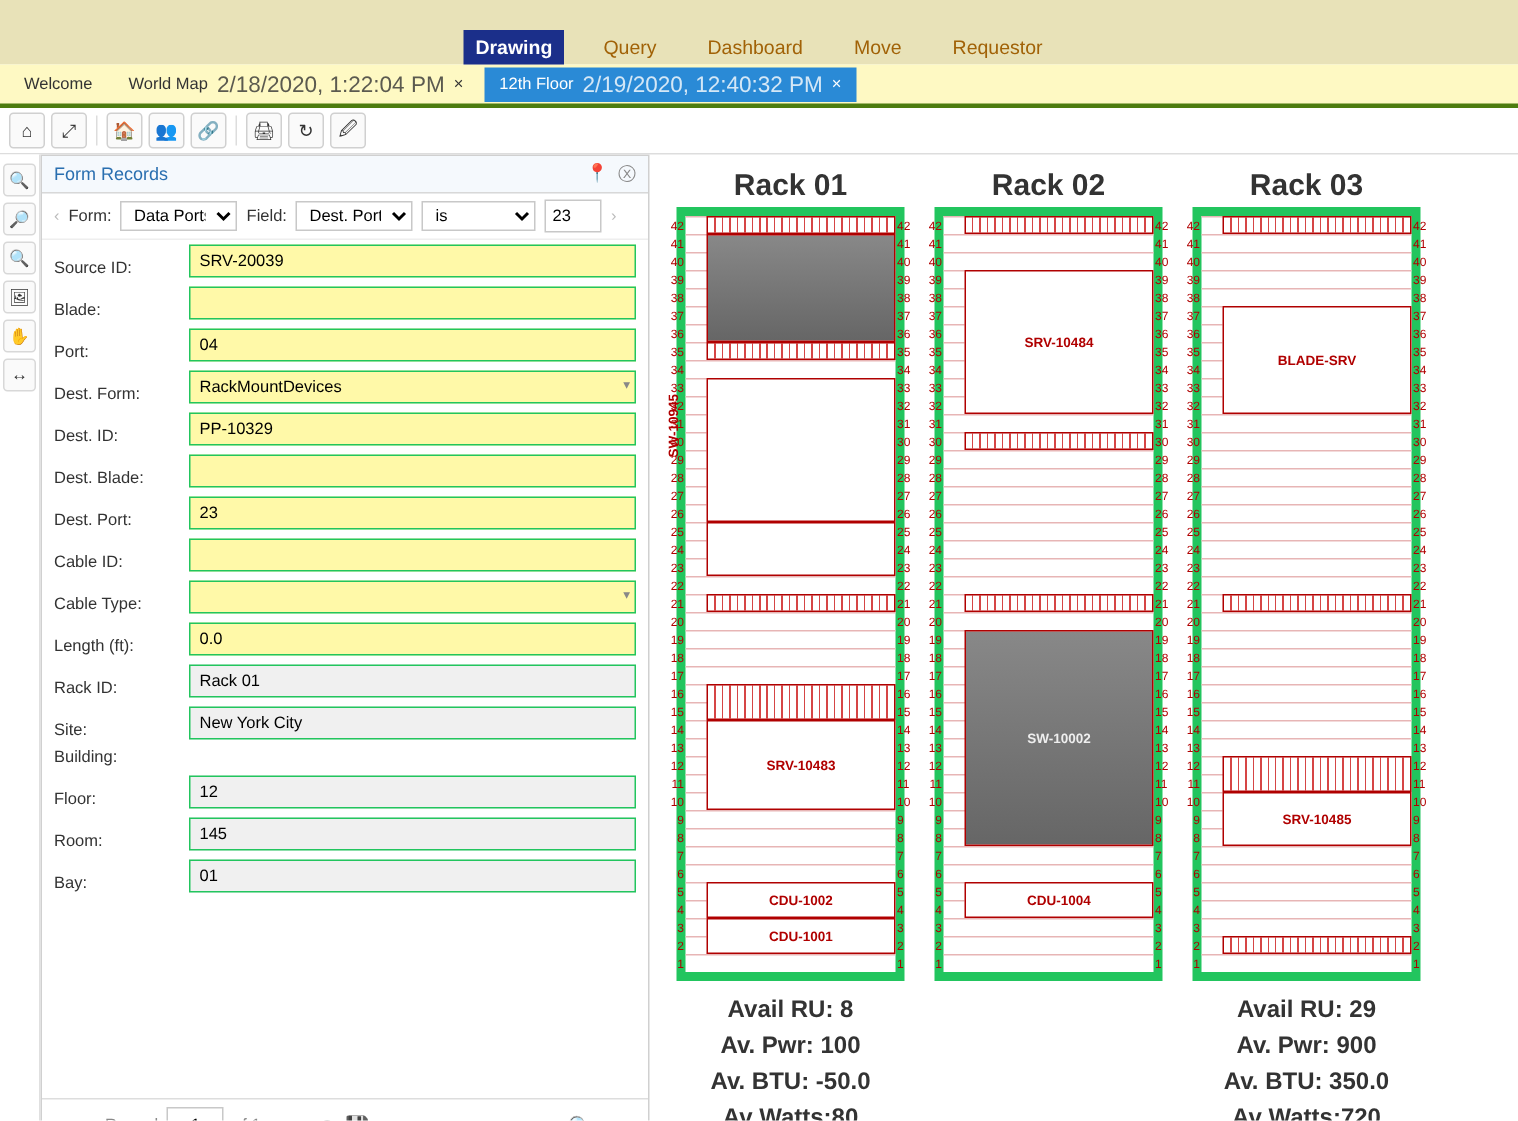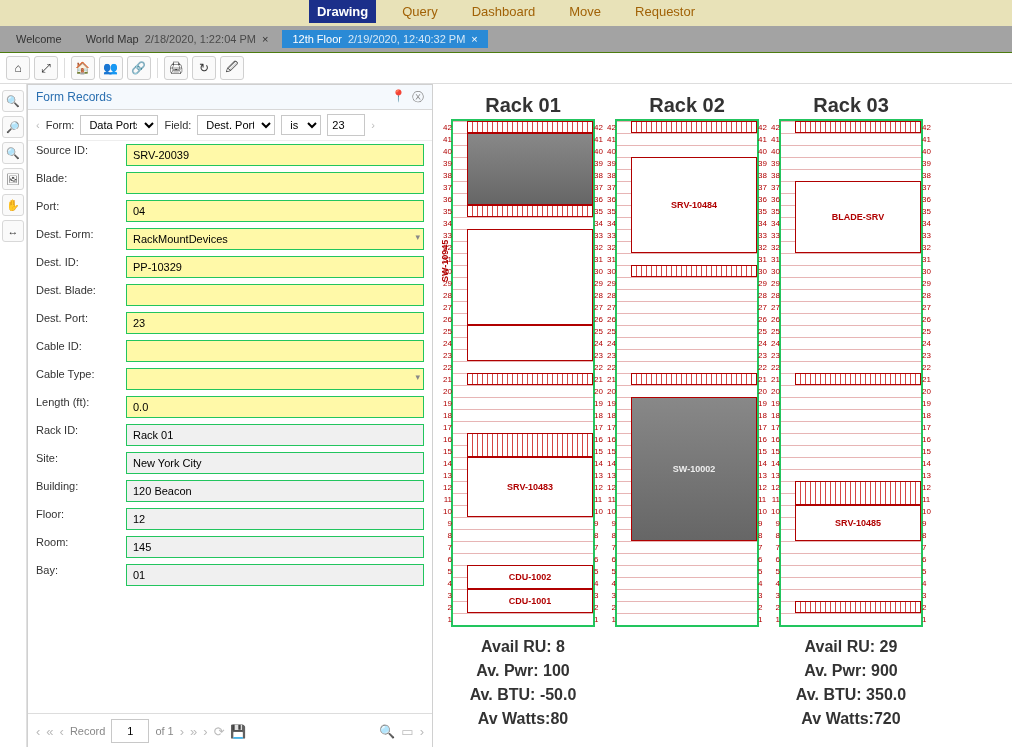--- a/index.html
+++ b/index.html
@@ -1,53 +1,53 @@
 <!DOCTYPE html>
 <html><head>
 <meta charset="utf-8">
 <style>
   html,body{margin:0;padding:0;font-family:Arial,Helvetica,sans-serif;font-size:11px;color:#333;background:#fff;width:1012px;height:747px;overflow:hidden}
-  .topbar{background:#e8e2b8;height:26px;display:flex;align-items:flex-start;justify-content:center;gap:18px}
+  .topbar{background:#e8e2b8;height:43px;display:flex;align-items:flex-end;justify-content:center;gap:18px}
   .topbar-item{padding:4px 8px;color:#a16207;cursor:pointer;font-size:13px}
   .topbar-item.active{background:#1b2f8a;color:#fff;font-weight:bold}
-  .tabbar{background:#a3a3a3;border-bottom:1px solid #4d7c0f;height:26px;display:flex;align-items:center;gap:4px;padding:0 6px}
+  .tabbar{background:#fef9c3;border-bottom:3px solid #4d7c0f;height:26px;display:flex;align-items:center;gap:4px;padding:0 6px}
   .doctab{padding:3px 10px;color:#333;display:flex;align-items:center;gap:6px;font-size:11px}
   .doctab.active{background:#2a8ad6;color:#fff}
-  .doctab .ts{font-size:11px;opacity:.8}
+  .doctab .ts{font-size:15px;opacity:.8}
   .doctab-close{font-size:11px;cursor:pointer}
   .toolbar{height:30px;border-bottom:1px solid #ddd;display:flex;align-items:center;gap:4px;padding:0 6px;background:#fff}
   .tbtn{width:22px;height:22px;border:1px solid #d0d0d0;border-radius:3px;display:flex;align-items:center;justify-content:center;background:#fafafa;font-size:12px;cursor:pointer}
   .vsep{width:1px;height:20px;background:#ddd;margin:0 2px}
   .mainrow{display:flex;height:calc(747px - 26px - 26px - 30px)}
   .sidetools{width:26px;border-right:1px solid #e0e0e0;display:flex;flex-direction:column;align-items:center;gap:4px;padding-top:6px;background:#fff}
   .stbtn{width:20px;height:20px;border:1px solid #d8d8d8;border-radius:3px;display:flex;align-items:center;justify-content:center;background:#fafafa;font-size:11px;cursor:pointer}
   .formpanel{width:404px;border:1px solid #d0d0d0;display:flex;flex-direction:column;background:#fff}
   .fp-head{background:#f5f9fd;border-bottom:1px solid #d8d8d8;height:24px;display:flex;align-items:center;justify-content:space-between;padding:0 8px;color:#2a6fb0;font-size:12px}
   .fp-head-actions{display:flex;gap:6px;color:#888}
   .fp-filter{height:30px;display:flex;align-items:center;gap:6px;padding:0 8px;border-bottom:1px solid #eee}
   .fp-filter .sel{border:1px solid #c8c8c8;height:20px;font-size:11px;background:#fff;padding:0 4px}
   .fp-filter .chev{color:#bbb;cursor:pointer}
   .fp-body{flex:1;overflow:auto}
-  .frow{display:flex;align-items:flex-start;gap:6px;padding:3px 8px}
+  .frow{display:flex;align-items:flex-end;gap:6px;padding:3px 8px}
   .flabel{width:84px;font-size:11px;color:#333}
   .finput{flex:1;height:20px;border:1px solid #22c55e;padding:0 6px;font-size:11px;outline:none}
   .yellow{background:#fff9a8}
   .grey{background:#f0f0f0}
   .finput.withcaret{position:relative;padding-right:22px}
   .caret{position:absolute;right:4px;top:4px;color:#888;font-size:9px}
   .relwrap{position:relative;flex:1;display:flex}
   .fp-footer{height:34px;border-top:1px solid #ddd;display:flex;align-items:center;gap:6px;padding:0 8px;color:#888}
   .fp-footer .navbtn{font-size:13px;color:#bbb;cursor:pointer}
   .fp-footer .pgbox{width:32px;height:20px;border:1px solid #c8c8c8;text-align:center;font-size:11px}
   .fp-footer .sp{flex:1}
   .canvas{flex:1;position:relative;padding:10px 18px;overflow:auto}
   .racks{display:flex;gap:20px}
   .rackcol{display:flex;flex-direction:column;align-items:center}
   .racktitle{font-family:Arial;font-size:20px;font-weight:bold;margin-bottom:2px}
-  .rack{border:2px solid #22c55e;width:140px;position:relative;box-sizing:content-box}
+  .rack{border:6px solid #22c55e;width:140px;position:relative;box-sizing:content-box}
   .unit{height:11px;border-top:1px solid #e7b5b5;position:relative}
   .unum{position:absolute;font-size:8px;color:#b00000;top:0;line-height:11px}
   .unum.left{left:-11px;text-align:right;width:10px}
   .unum.right{right:-11px;text-align:left;width:10px}
   .dev{position:absolute;left:14px;right:0;border:1px solid #b00000;box-sizing:border-box;font-size:9px;color:#b00000;font-weight:bold;display:flex;align-items:center;justify-content:center;text-align:center;background:#fff;overflow:hidden}
   .dev.photo{background:linear-gradient(#888,#666);color:#eee}
   .dev.patch{background:repeating-linear-gradient(90deg,#fff 0 4px,#d64545 4px 5px)}
   .dev.vlabel{writing-mode:vertical-rl;transform:rotate(180deg);left:-14px;right:auto;width:12px;border:none;background:transparent}
   .rackstats{font-size:16px;font-weight:bold;text-align:center;margin-top:8px;line-height:1.5}
 </style>
@@ -106,21 +106,21 @@
         <span>📍</span>
         <span>ⓧ</span>
       </div>
     </div>
     <div class="fp-filter">
       <span class="chev">‹</span>
       <span>Form:</span>
       <select class="sel" style="width:78px"><option>Data Ports</option></select>
       <span>Field:</span>
       <select class="sel" style="width:78px"><option>Dest. Port</option></select>
-      <select class="sel" style="width:40px"><option>is</option></select>
+      <select class="sel" style="width:76px"><option>is</option></select>
       <input class="sel" style="width: 28px;" value="23">
       <span class="chev">›</span>
     </div>
     <div class="fp-body" id="fpbody">
         <div class="frow">
           <div class="flabel">Source ID:</div>
           <div class="relwrap">
             <input class="finput yellow" value="SRV-20039" style="">
           </div>
         </div>
@@ -187,23 +187,20 @@
           </div>
         </div>
         <div class="frow">
           <div class="flabel">Site:</div>
           <div class="relwrap">
             <input class="finput grey" value="New York City" style="">
           </div>
         </div>
         <div class="frow">
           <div class="flabel">Building:</div>
-          <div class="relwrap">
-            <input class="finput grey" value="120 Beacon" style="">
-          </div>
         </div>
         <div class="frow">
           <div class="flabel">Floor:</div>
           <div class="relwrap">
             <input class="finput grey" value="12" style="">
           </div>
         </div>
         <div class="frow">
           <div class="flabel">Room:</div>
           <div class="relwrap">
@@ -592,20 +589,21 @@
             </div>
             <div class="unit">
               <span class="unum left">1</span>
               <span class="unum right">1</span>
             </div>
             <div class="dev patch" style="top: 0px; height: 12px;"></div>
             <div class="dev " style="top: 36px; height: 96px;">SRV-10484</div>
             <div class="dev patch" style="top: 144px; height: 12px;"></div>
             <div class="dev patch" style="top: 252px; height: 12px;"></div>
             <div class="dev photo" style="top: 276px; height: 144px;">SW-10002</div>
+            <div class="dev " style="top: 444px; height: 24px;">CDU-1004</div>
           </div>
         </div>
         <div class="rackcol">
           <div class="racktitle">Rack 03</div>
           <div class="rack" style="height: 504px;">
             <div class="unit">
               <span class="unum left">42</span>
               <span class="unum right">42</span>
             </div>
             <div class="unit">

